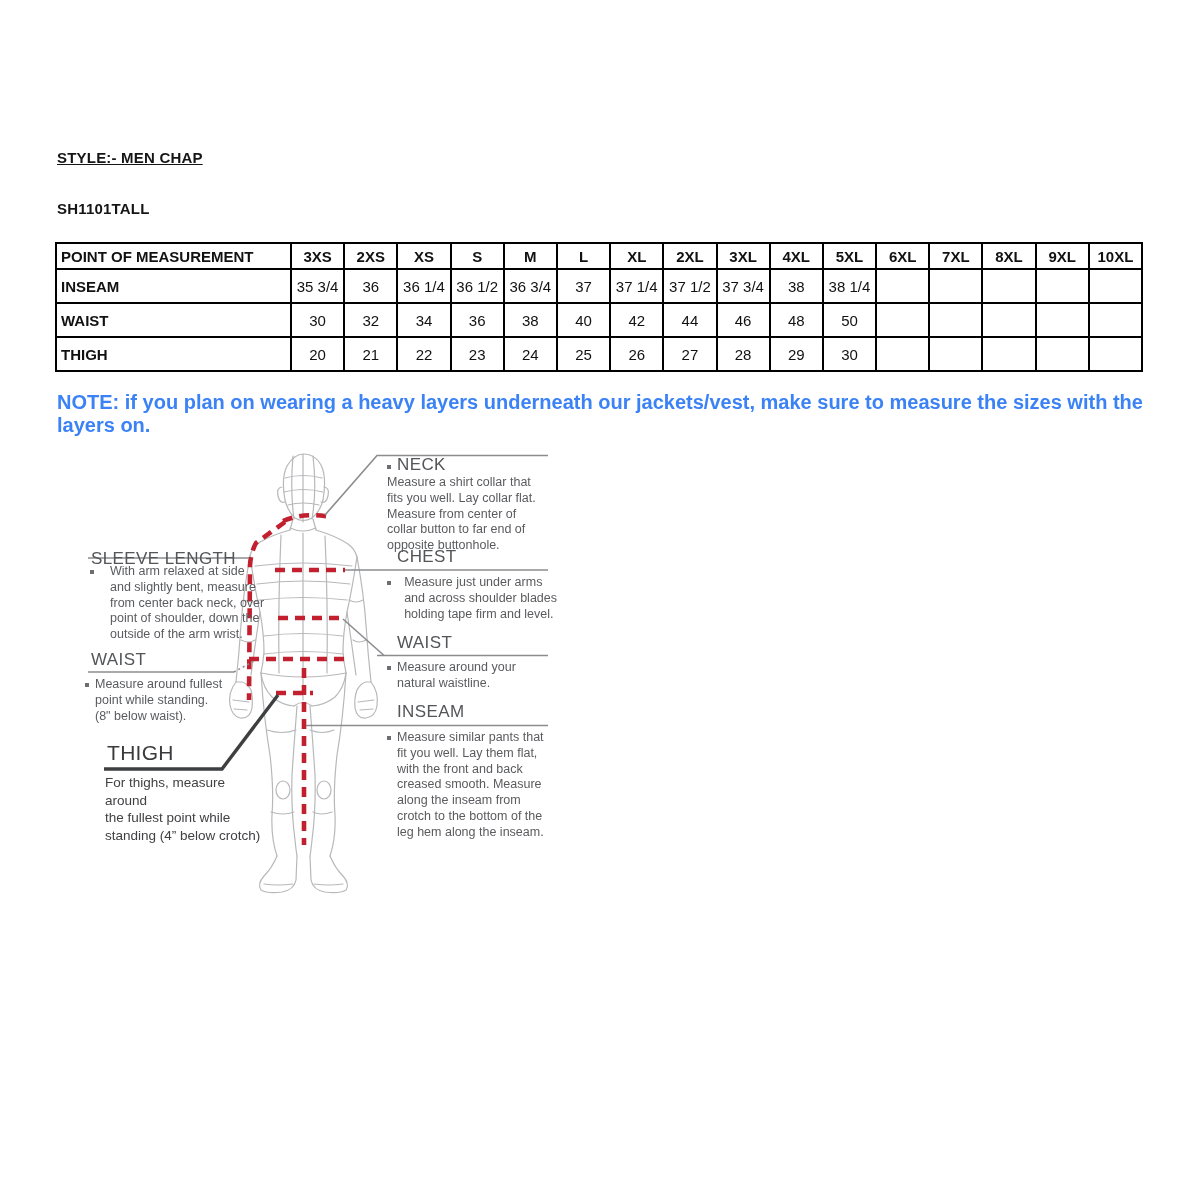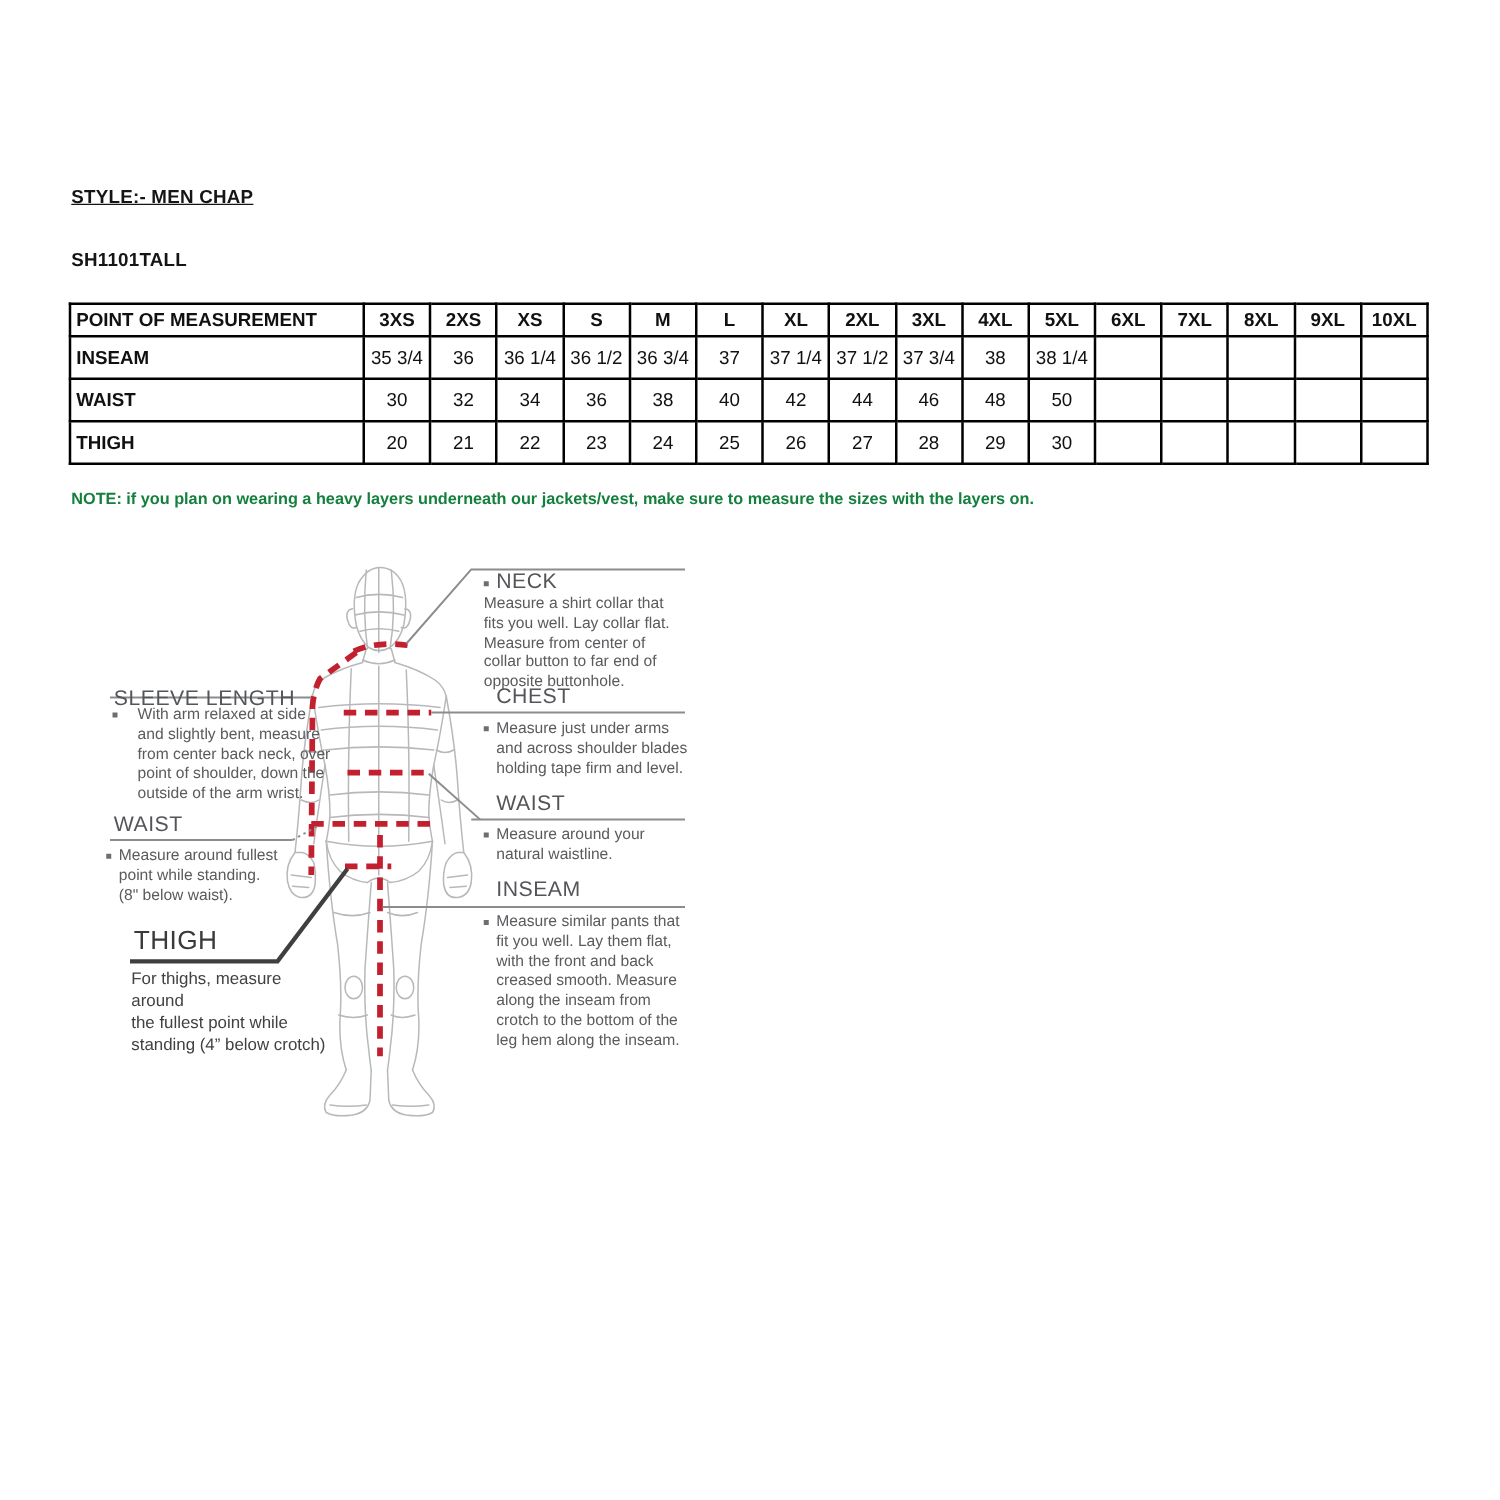--- a/index.html
+++ b/index.html
@@ -13,21 +13,21 @@
   
   .doc-title{
     position:absolute;
     font-size:15px;font-weight:bold;color:#151515;
     letter-spacing:.2px;
   }
   #style-label{left:57px;top:149px;text-decoration:underline;}
   #sku-label{left:57px;top:200px;}
   #note-line{
     position:absolute;left:57px;top:391px;
-    font-size:13px;font-weight:bold;color:#15803d;
+    font-size:20px;font-weight:bold;color:#3b82f6;
   }
   
   #size-table{
     position:absolute;left:55px;top:242px;
     width:1088px;
     border-collapse:collapse;
     table-layout:fixed;
     font-size:15px;color:#111;
     border:2px solid #000;
   }
@@ -287,21 +287,21 @@
   <div class="sec-body" style="left:90px;top:564px;width:175px;gap:16px;">
     <span class="bullet"></span>
     <span class="sec-text">With arm relaxed at side
 and slightly bent, measure
 from center back neck, over
 point of shoulder, down the
 outside of the arm wrist.</span>
   </div>
 
   <div class="sec-heading" style="left:397px;top:547px;">CHEST</div>
-  <div class="sec-body" style="left:387px;top:575px;width:170px;">
+  <div class="sec-body" style="left:387px;top:575px;width:170px;justify-content:space-between;">
     <span class="bullet"></span>
     <span class="sec-text">Measure just under arms
 and across shoulder blades
 holding tape firm and level.</span>
   </div>
 
   <div class="sec-heading" style="left:397px;top:633px;">WAIST</div>
   <div class="sec-body" style="left:387px;top:660px;width:160px;">
     <span class="bullet"></span>
     <span class="sec-text">Measure around your

